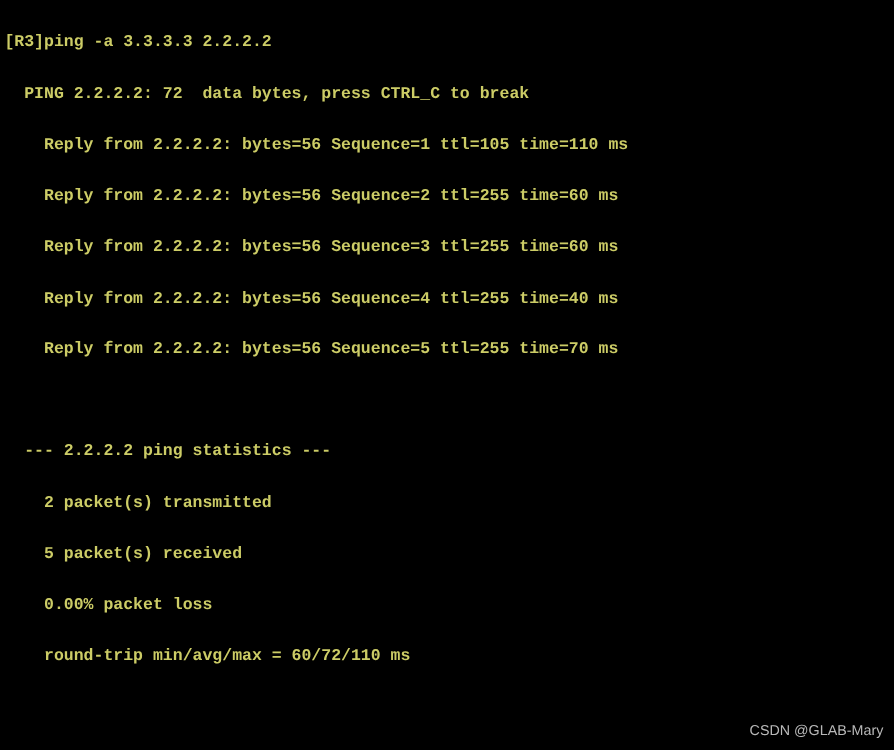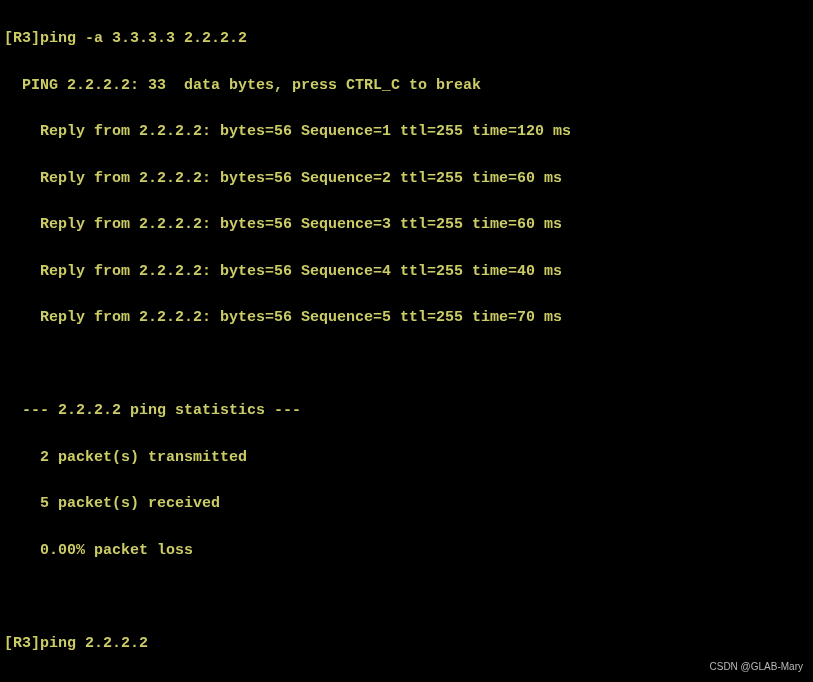--- a/index.html
+++ b/index.html
@@ -22,40 +22,41 @@
     }
     .terminal {
       white-space: pre;
     }
     .watermark {
       position: absolute;
       bottom: 8px;
       right: 10px;
       color: #b8b8b8;
       font-family: Arial, sans-serif;
-      font-size: 10px;
+      font-size: 13px;
       font-weight: normal;
     }
   </style>
 </head>
 <body>
 
 <div class="terminal">
 <div>[R3]ping -a 3.3.3.3 2.2.2.2</div>
-<div>  PING 2.2.2.2: 33  data bytes, press CTRL_C to break</div>
-<div>    Reply from 2.2.2.2: bytes=56 Sequence=1 ttl=255 time=120 ms</div>
+<div>  PING 2.2.2.2: 72  data bytes, press CTRL_C to break</div>
+<div>    Reply from 2.2.2.2: bytes=56 Sequence=1 ttl=105 time=110 ms</div>
 <div>    Reply from 2.2.2.2: bytes=56 Sequence=2 ttl=255 time=60 ms</div>
 <div>    Reply from 2.2.2.2: bytes=56 Sequence=3 ttl=255 time=60 ms</div>
 <div>    Reply from 2.2.2.2: bytes=56 Sequence=4 ttl=255 time=40 ms</div>
 <div>    Reply from 2.2.2.2: bytes=56 Sequence=5 ttl=255 time=70 ms</div>
 <div> </div>
 <div>  --- 2.2.2.2 ping statistics ---</div>
 <div>    2 packet(s) transmitted</div>
 <div>    5 packet(s) received</div>
 <div>    0.00% packet loss</div>
+<div>    round-trip min/avg/max = 60/72/110 ms</div>
 <div> </div>
 <div>[R3]ping 2.2.2.2</div>
 
 
 
 
 
 
 
 

